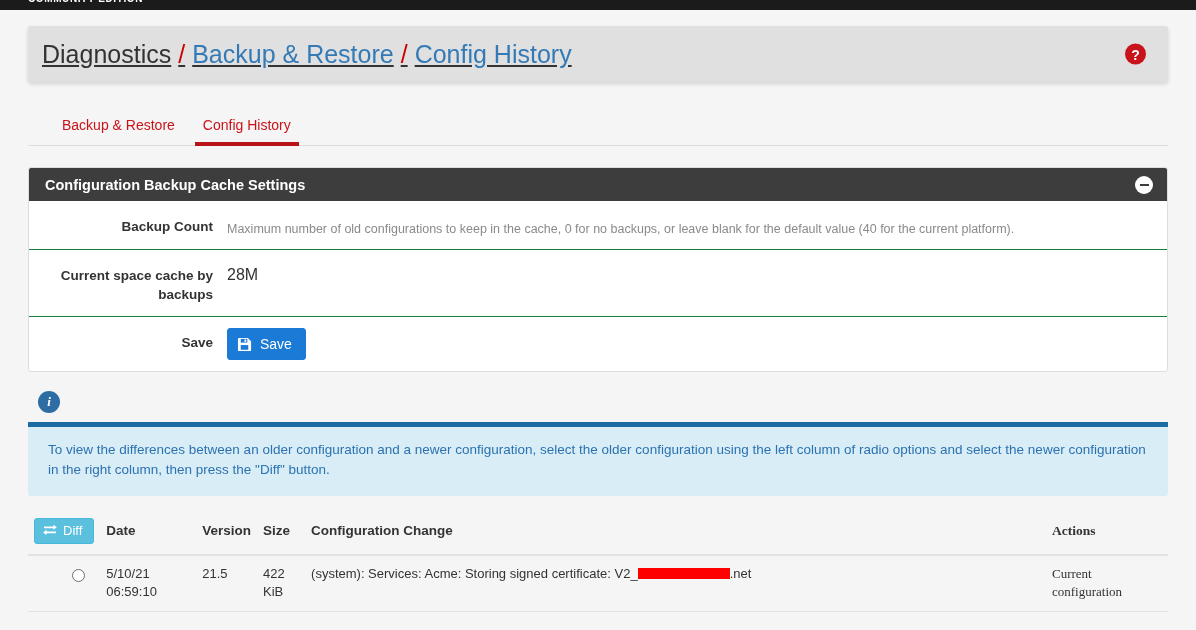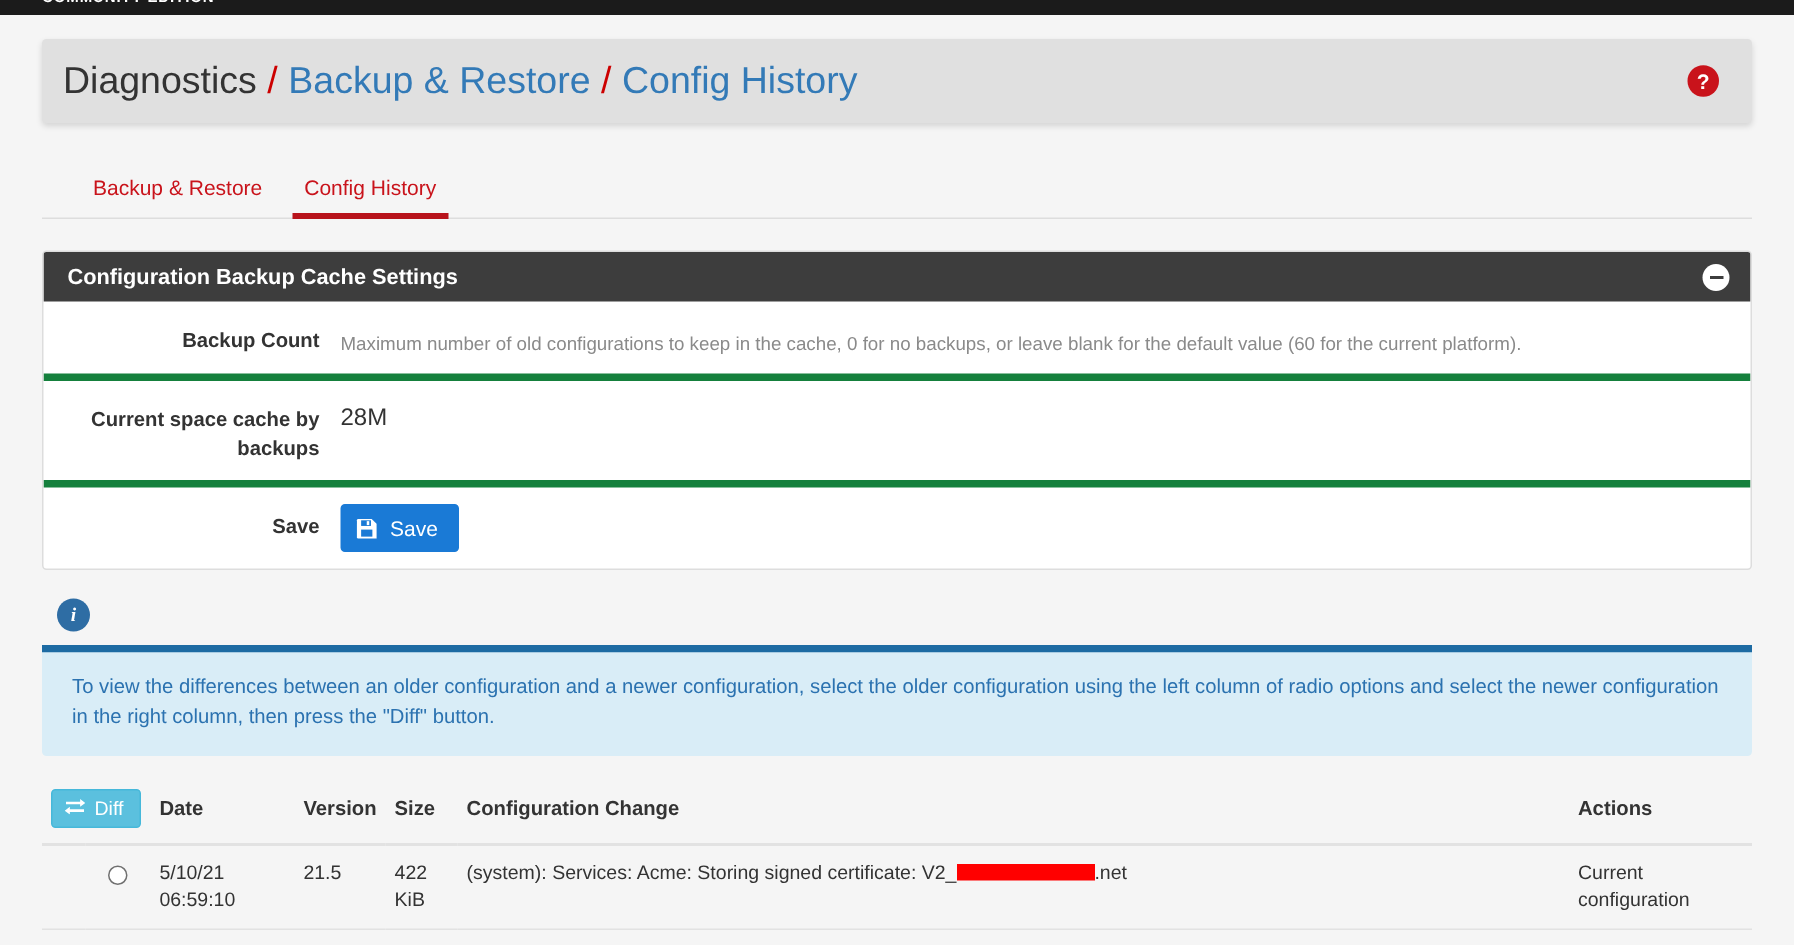--- a/index.html
+++ b/index.html
@@ -36,21 +36,21 @@
     margin: 16px 28px 0 28px;
     background: #e0e0e0;
     border-radius: 3px;
     height: 56px;
     display: flex;
     align-items: center;
     padding: 0 18px 0 14px;
     box-shadow: 0 2px 4px rgba(0,0,0,0.14);
     position: relative;
   }
-  .crumbs { display: flex; align-items: center; font-size: 25px; }
+  .crumbs { display: flex; align-items: center; font-size: 25px; text-decoration: underline; }
   .crumb-static { color: #333; }
   .crumb-link { color: #337ab7; text-decoration: none; }
   .crumb-sep { color: #c00; margin: 0 7px; }
   .help-icon {
     position: absolute;
     right: 22px; top: 50%;
     transform: translateY(-50%);
     width: 21px; height: 21px;
     border-radius: 50%;
     background: #c9131b;
@@ -120,21 +120,21 @@
   }
   .collapse-icon::before {
     content: "";
     width: 9px; height: 2px;
     background: #3d3d3d;
     display: block;
   }
 
   .form-row {
     display: flex;
-    border-bottom: 5px solid #15803d;
+    border-bottom: 1px solid #15803d;
     padding: 11px 0;
     min-height: 44px;
   }
   .form-row:last-child { border-bottom: none; }
   .form-label {
     width: 198px;
     flex: 0 0 198px;
     text-align: right;
     font-weight: bold;
     font-size: 13.5px;
@@ -240,21 +240,21 @@
     padding: 9px 6px;
     vertical-align: top;
     border-bottom: 1px solid #e2e2e2;
     line-height: 1.45;
   }
   .c-radio  { width: 26px; text-align: center; }
   .c-radio2 { width: 38px; text-align: center; }
   .c-date    { width: 96px; }
   .c-version { width: 56px; }
   .c-size    { width: 48px; }
-  .c-actions { width: 122px; }
+  .c-actions { width: 122px; font-family: Liberation Serif, serif; }
 
   .btn-diff {
     background: #5bc0de;
     border: 1px solid #46b8da;
     border-radius: 3px;
     color: #fff;
     font-size: 13px;
     padding: 4px 11px 5px 8px;
     display: inline-flex;
     align-items: flex-start;
@@ -309,21 +309,21 @@
 
 <div class="panel">
   <div class="panel-head">
     <span>Configuration Backup Cache Settings</span>
     <div class="collapse-icon"></div>
   </div>
 
   <div class="form-row">
     <div class="form-label">Backup Count</div>
     <div class="form-ctl">
-      <div class="help-text">Maximum number of old configurations to keep in the cache, 0 for no backups, or leave blank for the default value (60 for the current platform).</div>
+      <div class="help-text">Maximum number of old configurations to keep in the cache, 0 for no backups, or leave blank for the default value (40 for the current platform).</div>
     </div>
   </div>
 
   <div class="form-row">
     <div class="form-label">Current space cache by backups</div>
     <div class="form-ctl">
       <div class="plain-val">28M</div>
     </div>
   </div>
 

